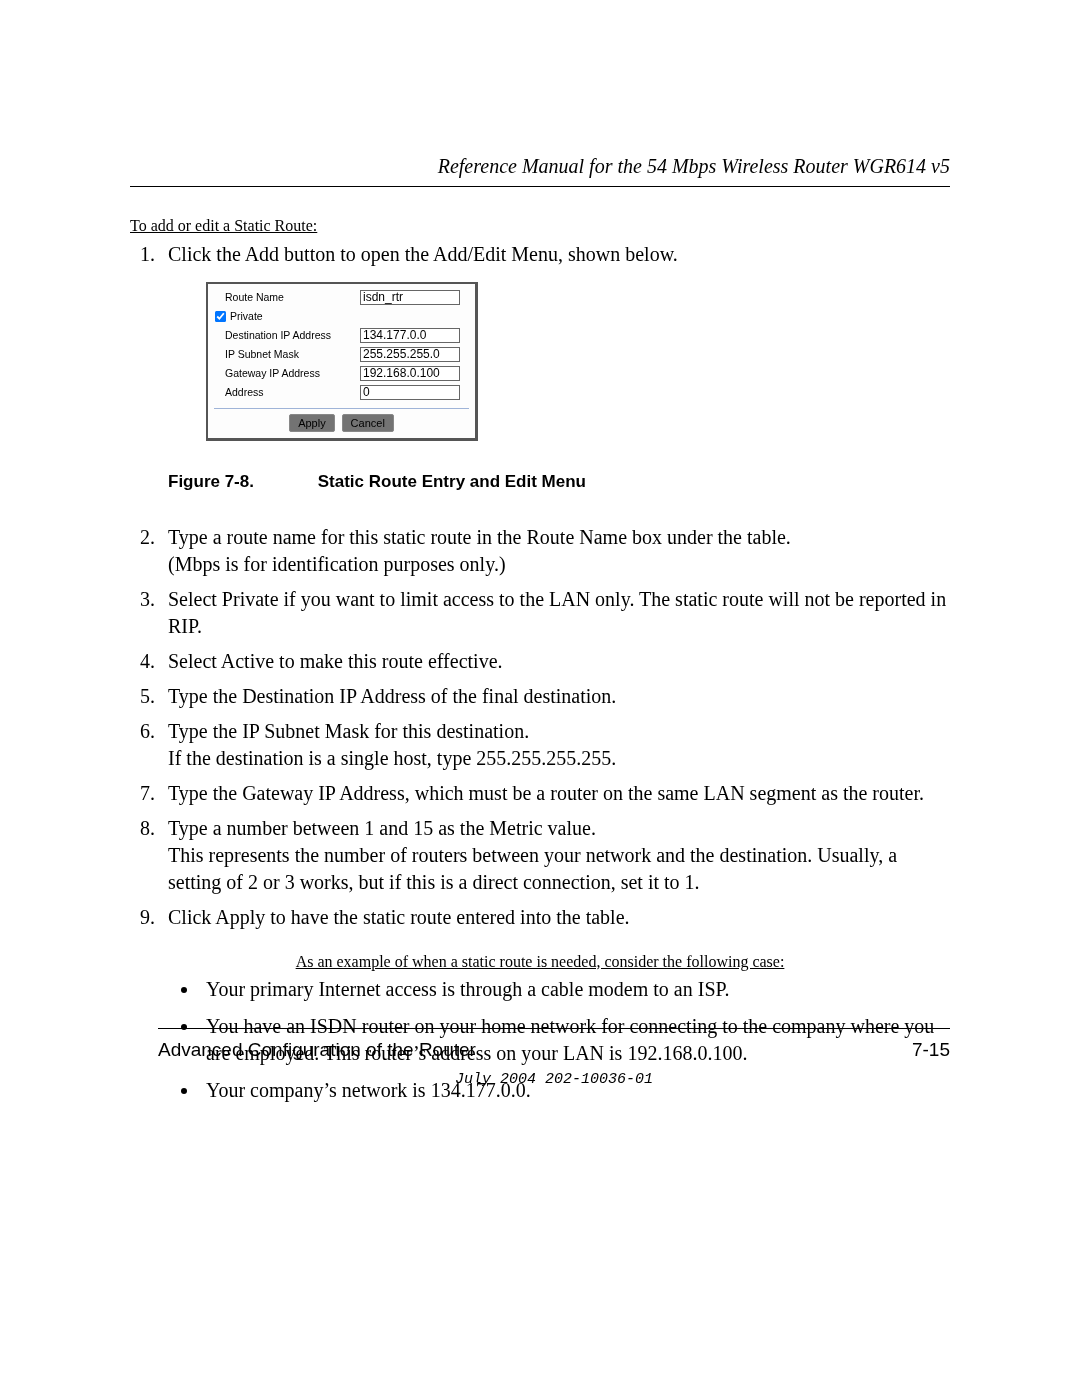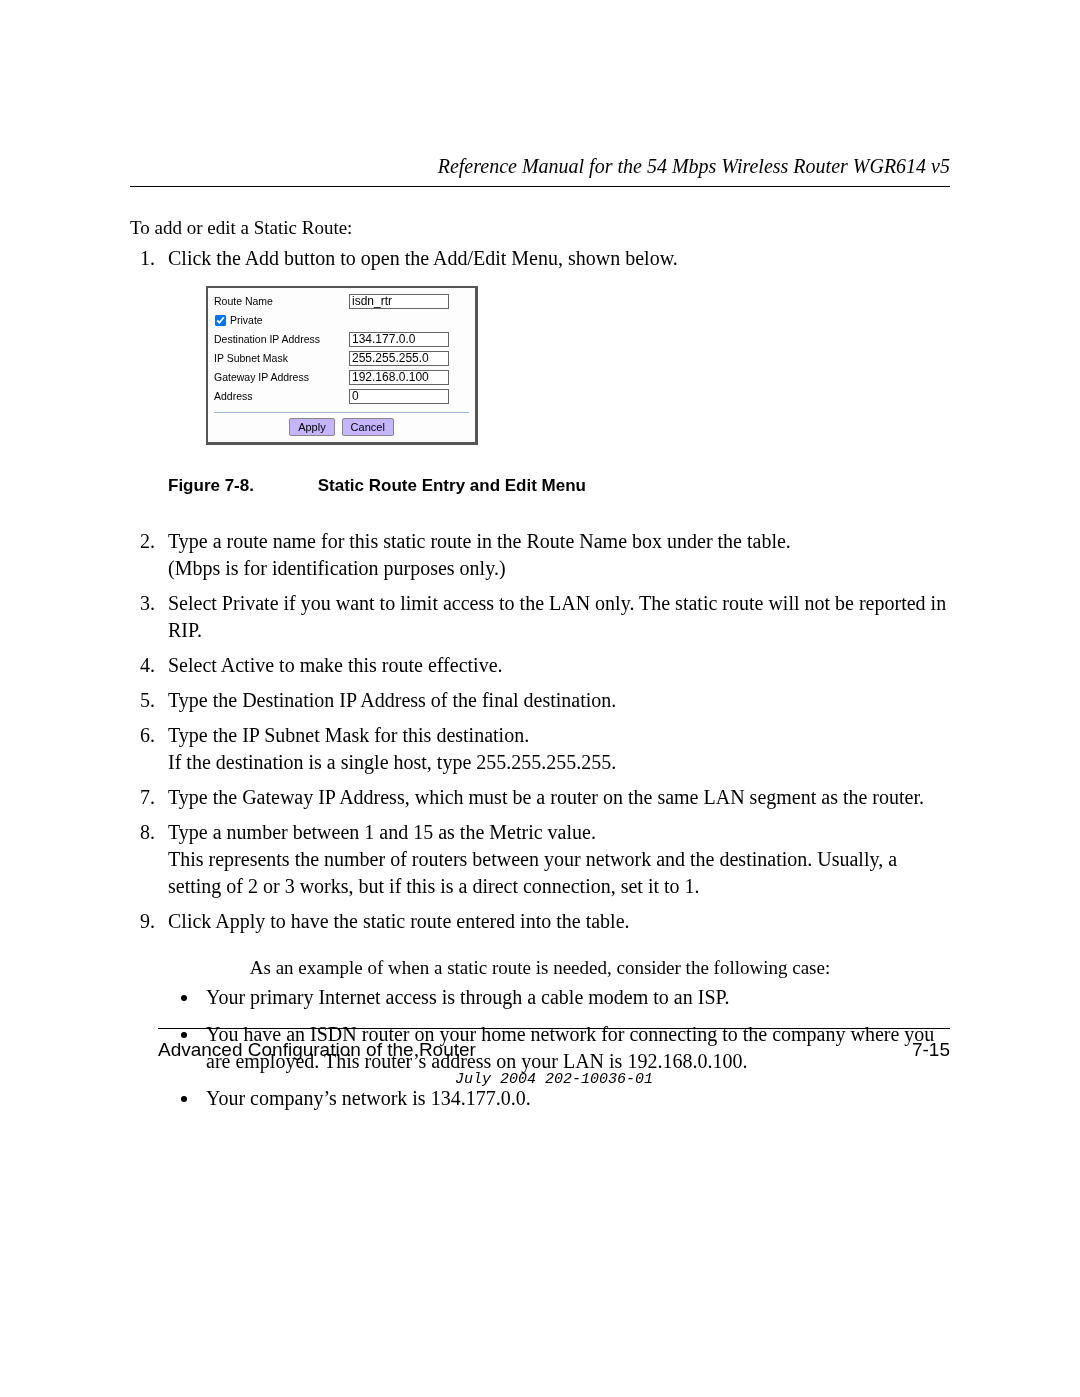--- a/index.html
+++ b/index.html
@@ -20,22 +20,23 @@
     font-style: italic;
     font-size: 20px;
     text-align: right;
     padding-bottom: 8px;
   }
   .rule {
     border-top: 1.5px solid #000;
     margin-bottom: 28px;
   }
   .body-text {
-    font-size: 19px;
+    font-size: 16px;
     line-height: 1.35;
+    text-decoration: underline;
   }
   ol.steps {
     padding-left: 30px;
     margin: 4px 0 0 0;
   }
   ol.steps > li {
     padding-left: 8px;
     margin-bottom: 8px;
     font-size: 20px;
     line-height: 1.35;
@@ -68,20 +69,21 @@
     padding: 4px 6px 6px 6px;
     box-sizing: border-box;
   }
   .ff-row {
     display: flex;
     align-items: center;
     height: 19px;
   }
   .ff-label {
     width: 135px;
+    margin-left: 11px;
   }
   .ff-input {
     font-family: Arial, Helvetica, sans-serif;
     font-size: 12px;
     height: 15px;
     line-height: 13px;
     padding: 0 2px;
     border: 1px solid #666;
     background: #fff;
     width: 100px;
@@ -98,21 +100,21 @@
     margin: 6px 0 5px 0;
   }
   .ff-btnrow {
     text-align: center;
   }
   .ff-btn {
     font-family: Arial, Helvetica, sans-serif;
     font-size: 11px;
     padding: 0 8px;
     height: 18px;
-    background: #c4b5fd;
+    background: #737373;
     border: 1px solid #888;
     border-radius: 2px;
     margin: 0 2px;
   }
   .figure-caption {
     font-family: Arial, Helvetica, sans-serif;
     font-weight: bold;
     font-size: 17px;
     margin-top: 30px;
     margin-bottom: 30px;

